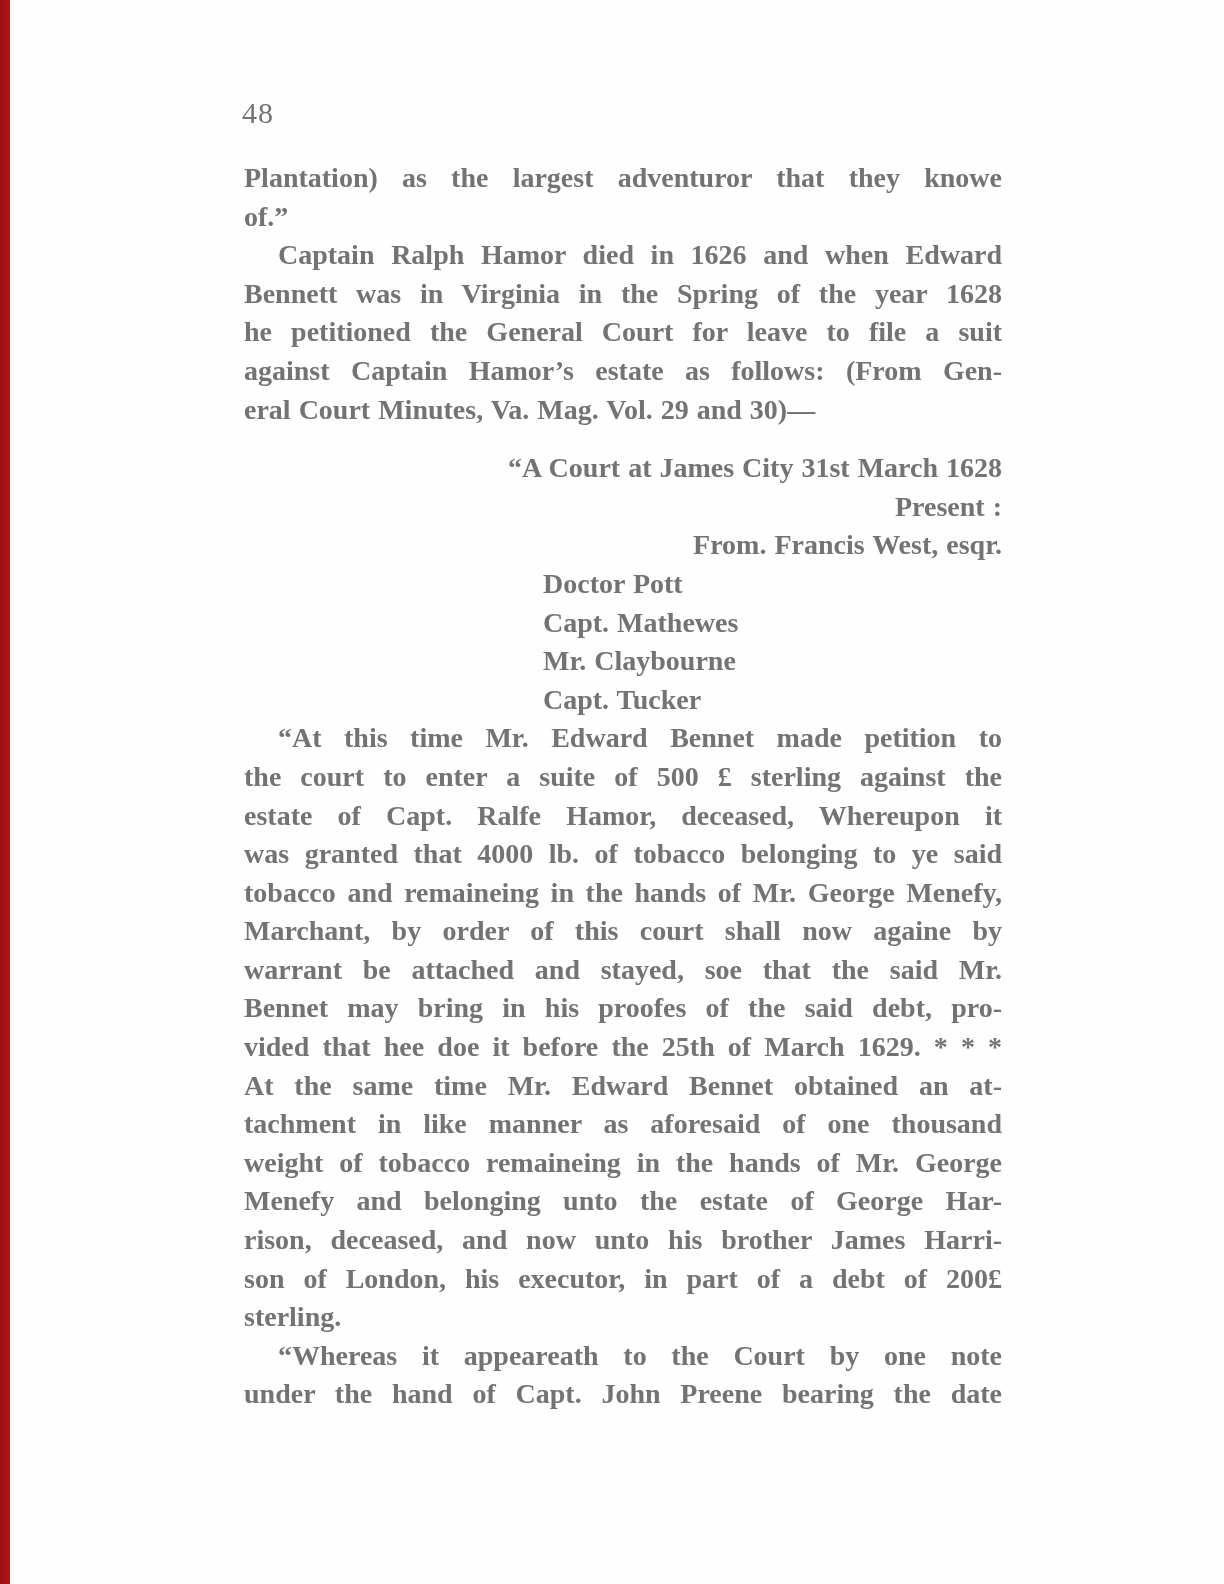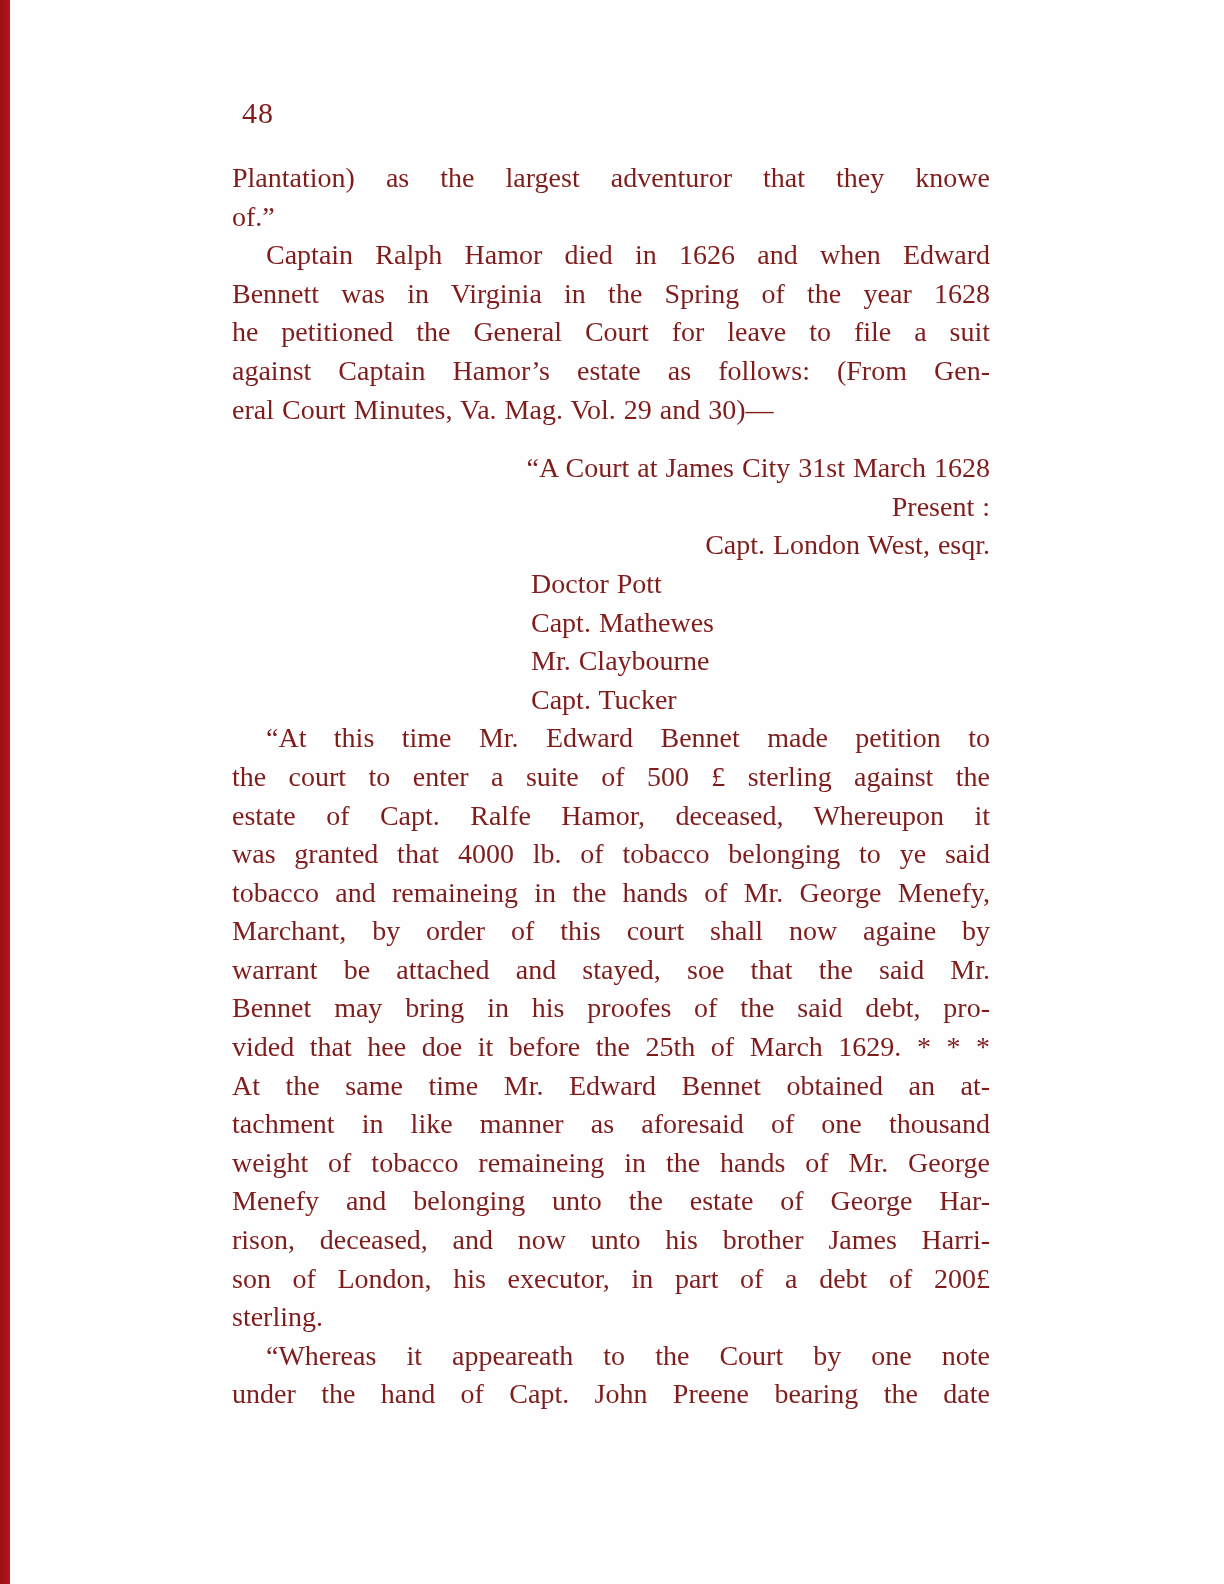--- a/index.html
+++ b/index.html
@@ -7,21 +7,21 @@
     padding: 0;
     background: #ffffff;
   }
   .page {
     position: relative;
     width: 1224px;
     height: 1584px;
     background: #fefefe;
     overflow: hidden;
     font-family: "Liberation Serif", serif;
-    color: #7f1d1d;
+    color: #737373;
   }
   .binding-edge {
     position: absolute;
     left: 0;
     top: 0;
     width: 10px;
     height: 100%;
     background: linear-gradient(to right, #9a1014, #b5141b);
   }
   .header {
@@ -43,24 +43,25 @@
     text-align: center;
     font-size: 23px;
     font-weight: bold;
     letter-spacing: 1px;
     padding-top: 4px;
     white-space: nowrap;
   }
   .textblock {
     position: absolute;
     top: 159px;
-    left: 232px;
+    left: 244px;
     width: 758px;
     font-size: 28px;
     word-spacing: 1px;
+    font-weight: bold;
   }
   .l {
     line-height: 38.6px;
     white-space: nowrap;
   }
   .j {
     white-space: normal;
     text-align: justify;
     text-align-last: justify;
   }
@@ -87,21 +88,21 @@
     <div class="l">of.”</div>
 
     <div class="l j ind">Captain Ralph Hamor died in 1626 and when Edward</div>
     <div class="l j">Bennett was in Virginia in the Spring of the year 1628</div>
     <div class="l j">he petitioned the General Court for leave to file a suit</div>
     <div class="l j">against Captain Hamor’s estate as follows: (From Gen-</div>
     <div class="l">eral Court Minutes, Va. Mag. Vol. 29 and 30)—</div>
 
     <div class="l ctr gap-sm">“A Court at James City 31st March 1628</div>
     <div class="l ctr">Present :</div>
-    <div class="l ctr">Capt. London West, esqr.</div>
+    <div class="l ctr">From. Francis West, esqr.</div>
 
     <div class="l names">Doctor Pott</div>
     <div class="l names">Capt. Mathewes</div>
     <div class="l names">Mr. Claybourne</div>
     <div class="l names">Capt. Tucker</div>
 
     <div class="l j ind gap-lg">“At this time Mr. Edward Bennet made petition to</div>
     <div class="l j">the court to enter a suite of 500 £ sterling against the</div>
     <div class="l j">estate of Capt. Ralfe Hamor, deceased, Whereupon it</div>
     <div class="l j">was granted that 4000 lb. of tobacco belonging to ye said</div>

